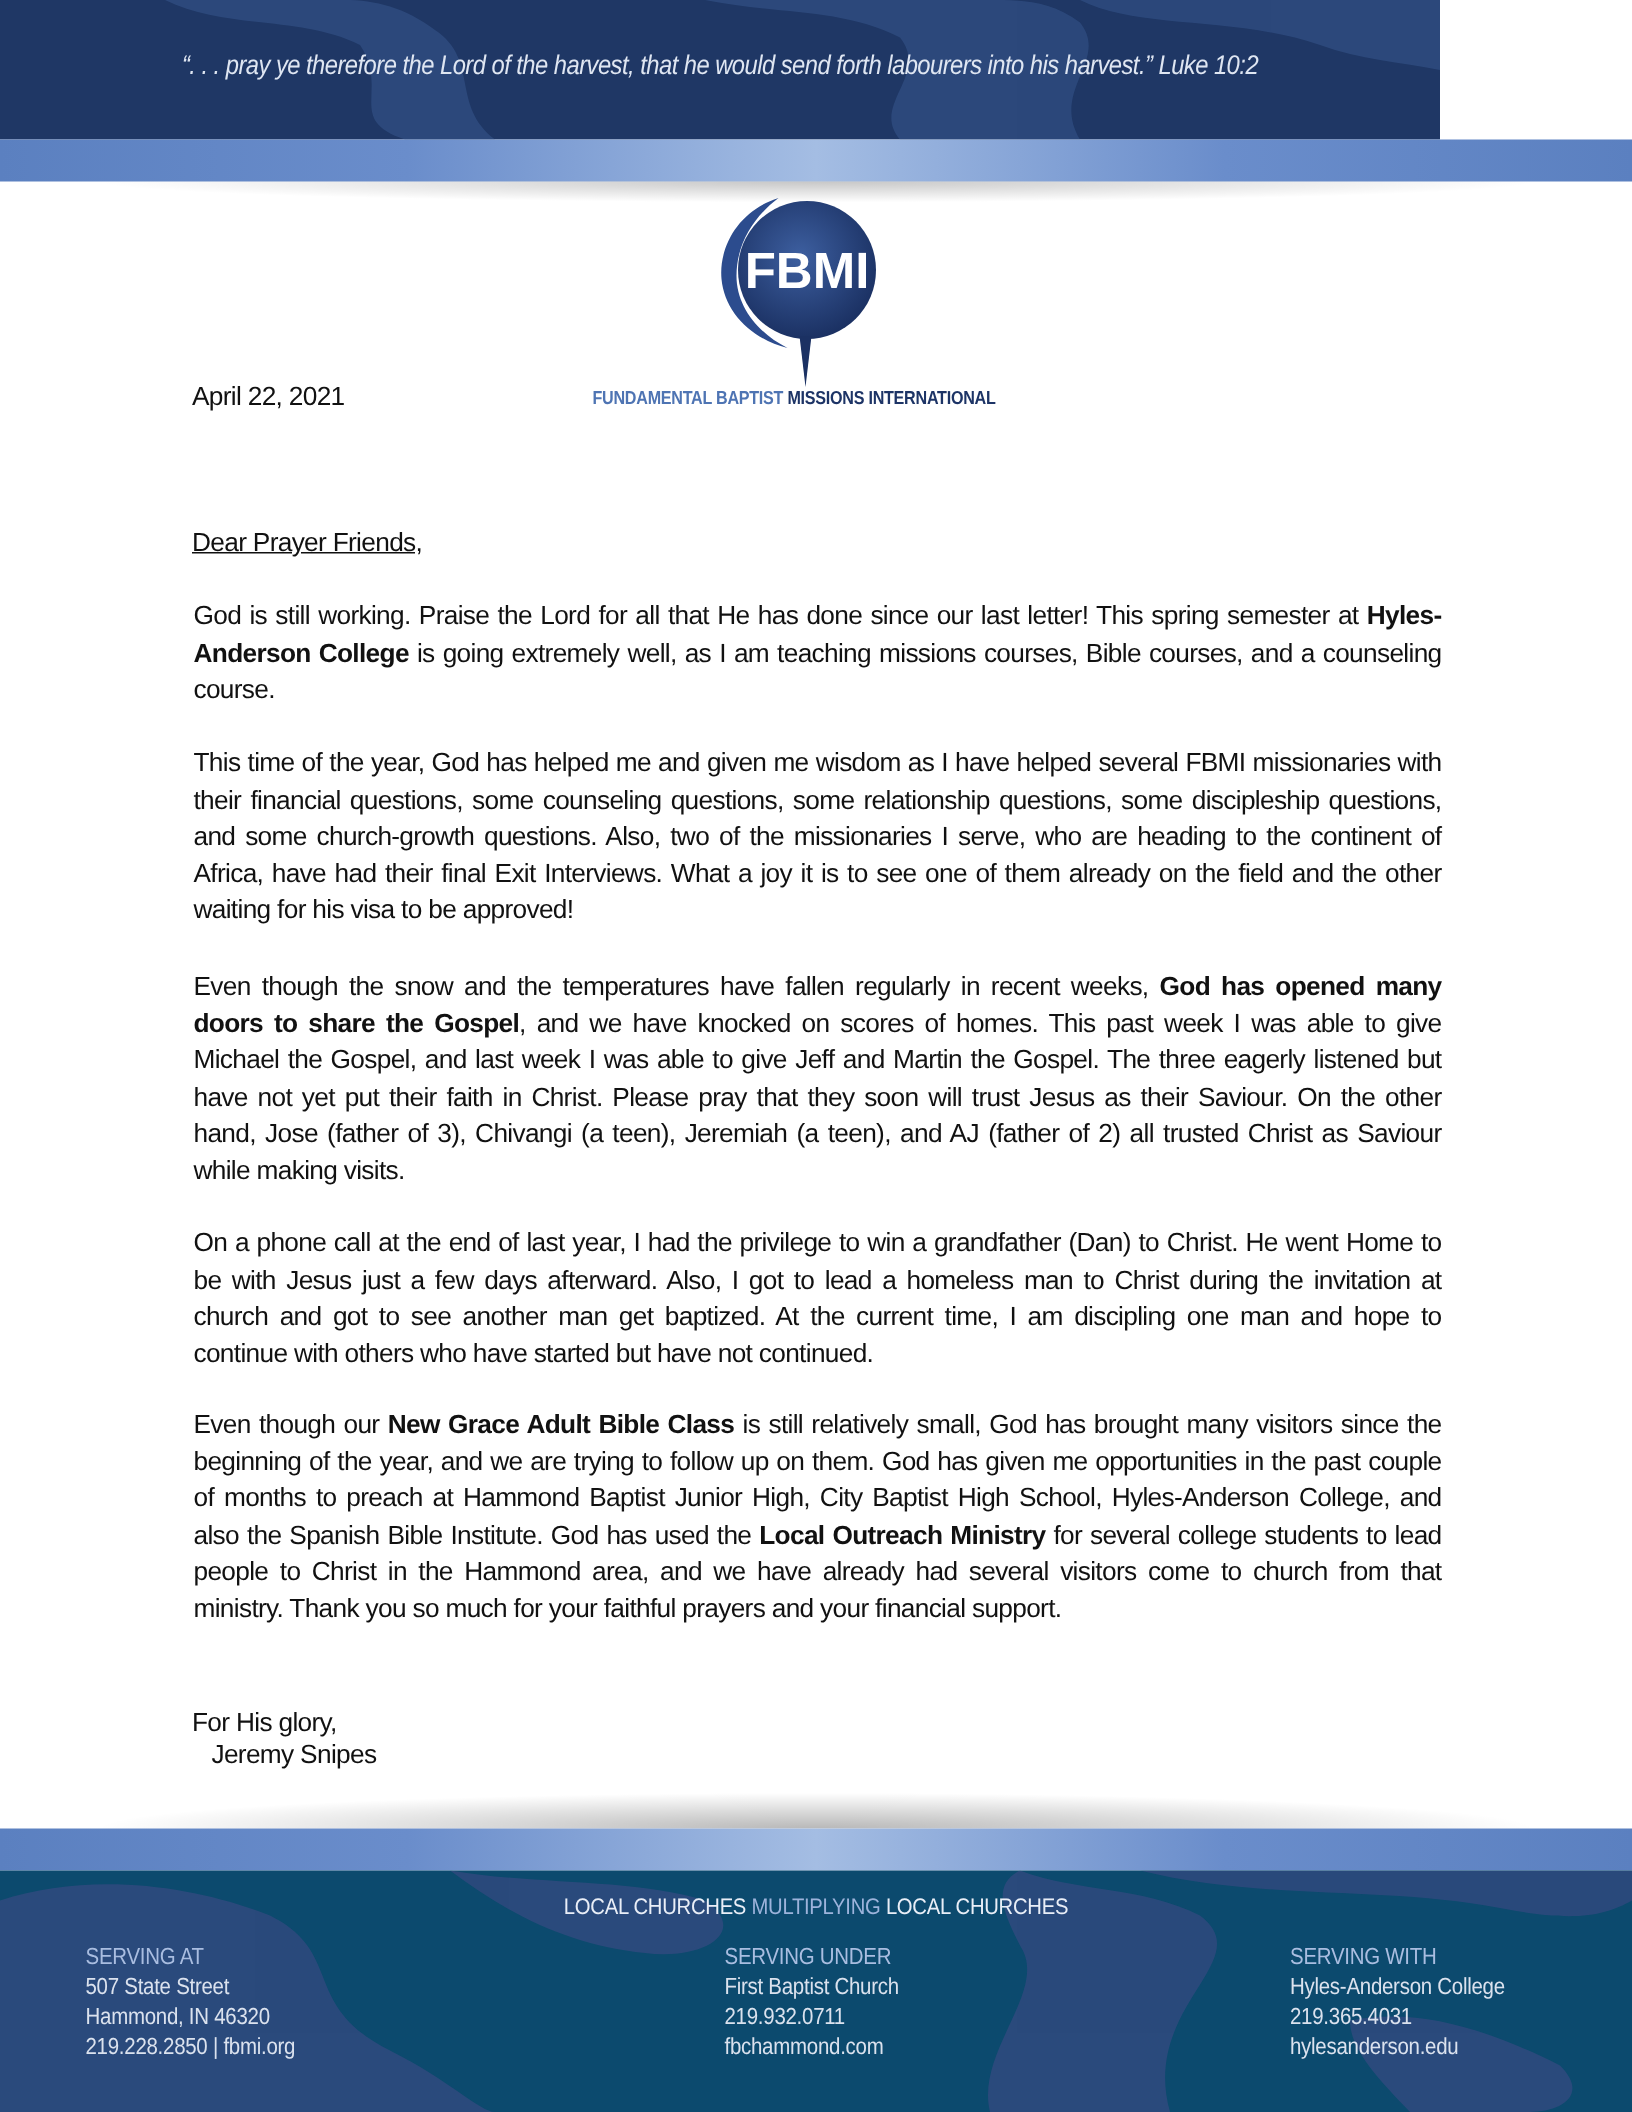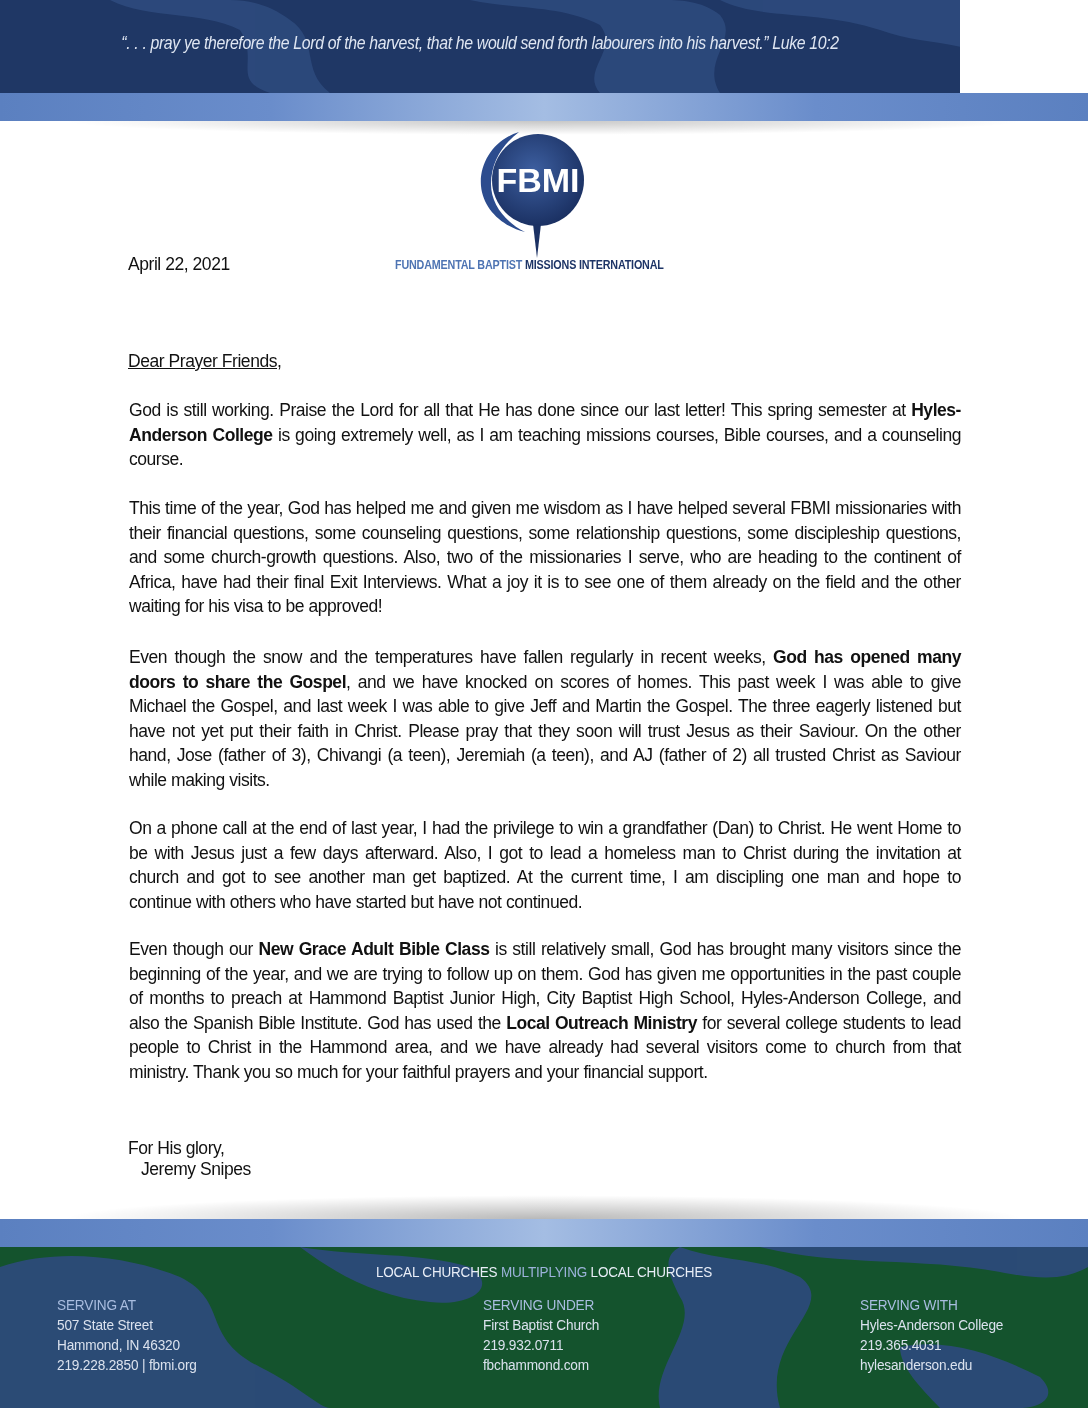--- a/index.html
+++ b/index.html
@@ -53,21 +53,21 @@
   .letter .greeting { position: absolute; top: 349px; left: 0; white-space: nowrap; text-decoration: underline; }
   .letter p {
     position: absolute; left: 0; width: 832px; margin: 1px; text-align: justify;
   }
   .letter b { font-weight: bold; }
   .letter .closing { position: absolute; top: 1108px; left: 0; margin-top: 28px; }
   .letter .signature { position: absolute; top: 1157px; left: 0; margin-left: 13px; }
   
   .footer {
     position: absolute; left: 0; top: 1247px; width: 1088px; height: 161px;
-    background: #14532d; overflow: hidden;
+    background: #0c4a6e; overflow: hidden;
   }
   .footer .map { position: absolute; inset: 0; }
   .footer .tagline {
     position: absolute; left: 0; right: 0; top: 16px; text-align: center;
     font-size: 15px; color: #e9eef7; letter-spacing: -0.2px;
     transform: scaleX(0.9); transform-origin: center;
   }
   .footer .tagline .mid { color: #9db3db; }
   .col {
     position: absolute; top: 48px; font-size: 15.5px; line-height: 20px;

